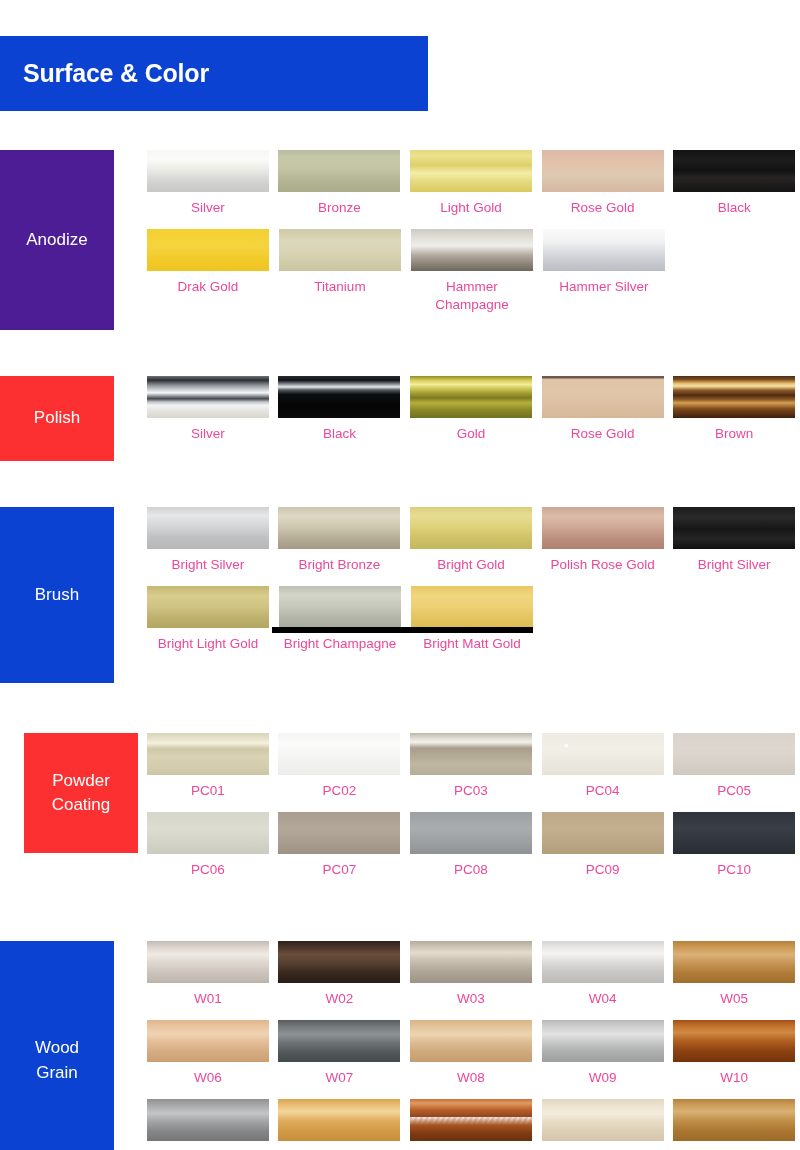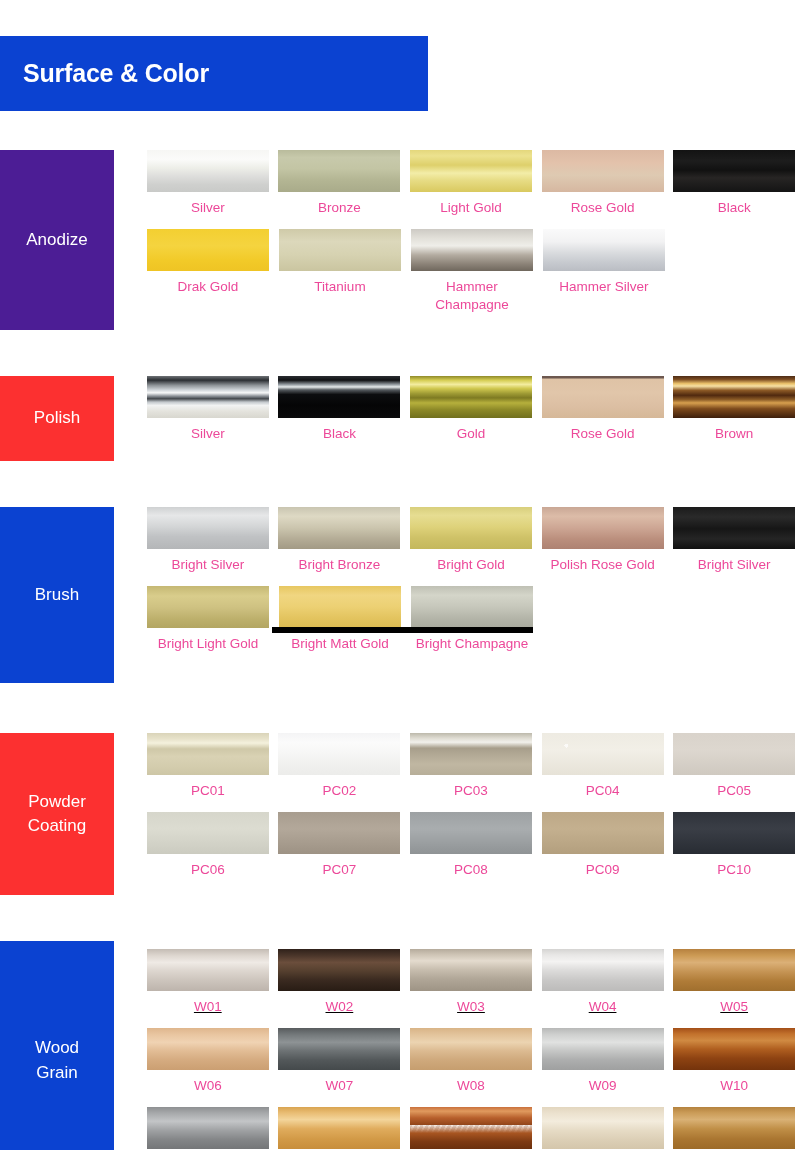--- a/index.html
+++ b/index.html
@@ -320,32 +320,32 @@
               <div class="sw tx-br-black"></div>
               <div class="cap">Bright Silver</div>
             </div>
           </div>
           <div class="srow" style="margin-top: 12px;">
             <div class="cell">
               <div class="sw tx-br-lightgold"></div>
               <div class="cap two">Bright Light Gold</div>
             </div>
             <div class="cell">
+              <div class="sw tx-br-champ"></div>
+              <div class="cap two">Bright Champagne</div>
+            </div>
+            <div class="cell">
               <div class="sw tx-br-mattgold"></div>
               <div class="cap two">Bright Matt Gold</div>
             </div>
-            <div class="cell">
-              <div class="sw tx-br-champ"></div>
-              <div class="cap two">Bright Champagne</div>
-            </div>
           </div>
         </div>
       </div>
       <div class="row" style="top: 733px; height: 162px;">
-        <div class="cat-chip" style="background: rgb(252, 48, 48); height: 162px; top: 0px;">
+        <div class="cat-chip" style="background: rgb(252, 48, 48); height: 120px; top: 0px; margin-left: 24px;">
           <span>Powder<br>Coating</span>
         </div>
         <div class="swatch-area">
           <div class="srow" style="margin-top: 0px;">
             <div class="cell">
               <div class="sw tx-pc01"></div>
               <div class="cap">PC01</div>
             </div>
             <div class="cell">
               <div class="sw tx-pc02"></div>
@@ -386,21 +386,21 @@
               <div class="cap">PC10</div>
             </div>
           </div>
         </div>
       </div>
       <div class="row" style="top: 941px; height: 239px;">
         <div class="cat-chip" style="background: rgb(11, 66, 209); height: 239px; top: 0px;">
           <span>Wood<br>Grain</span>
         </div>
         <div class="swatch-area">
-          <div class="srow" style="margin-top: 8px; text-decoration: underline;">
+          <div class="srow" style="margin-top: 0px;">
             <div class="cell">
               <div class="sw tx-w01"></div>
               <div class="cap">W01</div>
             </div>
             <div class="cell">
               <div class="sw tx-w02"></div>
               <div class="cap">W02</div>
             </div>
             <div class="cell">
               <div class="sw tx-w03"></div>

